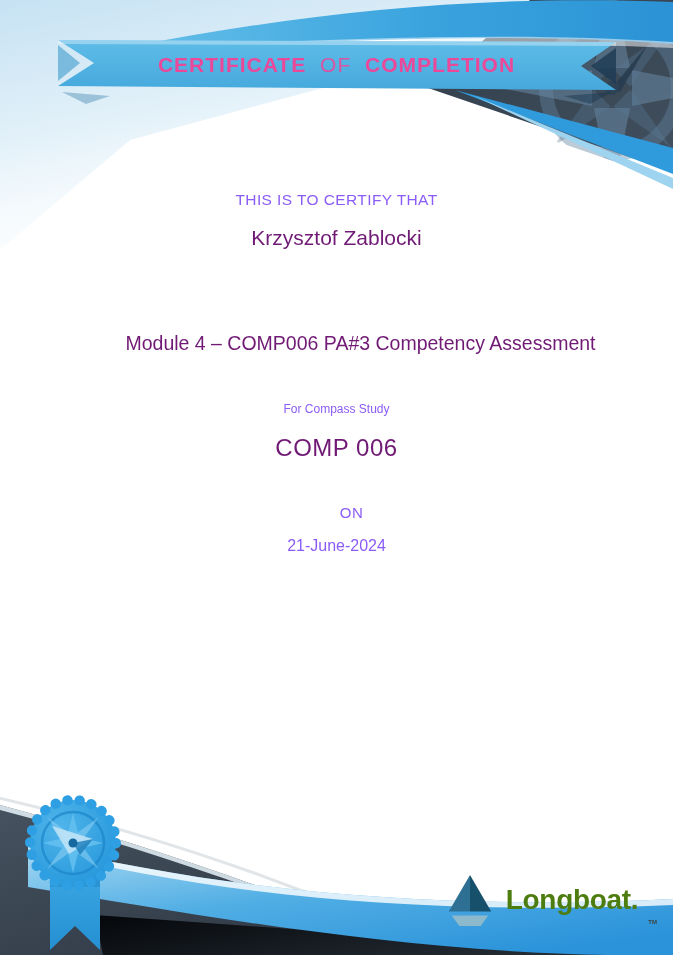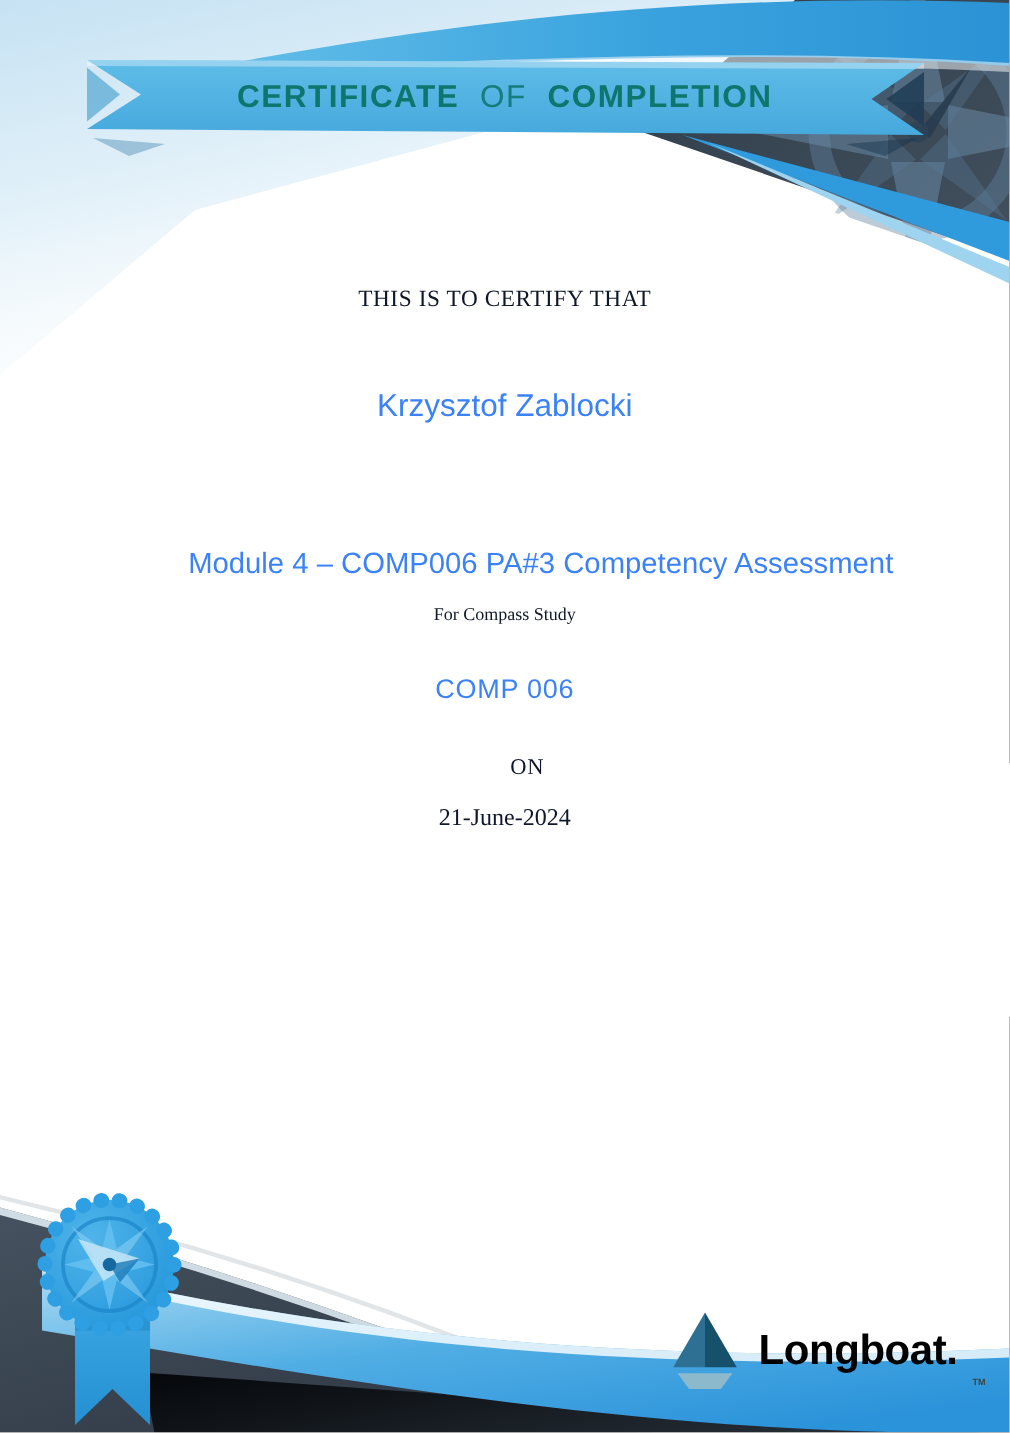--- a/index.html
+++ b/index.html
@@ -8,44 +8,44 @@
     background:#ffffff;overflow:hidden;
     font-family:"Liberation Sans",sans-serif;
   }
   svg{display:block;}
   .decor{position:absolute;left:0;pointer-events:none;}
   .decor.top{top:0;}
   .decor.bottom{bottom:0;}
 
   .ribbon-title{
     position:absolute;top:49px;left:0;width:673px;height:32px;
-    line-height:32px;text-align:center;color:#0f766e;
+    line-height:32px;text-align:center;color:#ec4899;
     font-size:21px;letter-spacing:1px;white-space:nowrap;
   }
   .ribbon-title .w-bold{font-weight:700;}
   .ribbon-title .w-light{font-weight:300;opacity:.88;padding:0 7px;}
 
   .line{position:absolute;left:0;width:673px;text-align:center;white-space:nowrap;}
-  .t-dark{color:#0f172a;font-family:Liberation Serif, serif;}
-  .t-orange{color:#3b82f6;margin-top:33px;}
+  .t-dark{color:#8b5cf6;}
+  .t-orange{color:#701a75;}
   .certify     {top:191px;font-size:15.5px;letter-spacing:.4px;}
   .recipient   {top:226px;font-size:21px;}
   .completed   {top:299px;font-size:15.5px;letter-spacing:.3px;}
   .module      {top:332px;font-size:19.5px;padding-left:24px;}
   .for-study   {top:402px;font-size:12px;}
-  .study-code  {top:416px;font-size:18px;letter-spacing:.5px;}
+  .study-code  {top:434px;font-size:24px;letter-spacing:.5px;}
   .on-label    {top:504px;font-size:15px;letter-spacing:.5px;padding-left:15px;}
   .date        {top:537px;font-size:16px;}
 
   .logo{
     position:absolute;right:16px;bottom:27px;
     display:flex;align-items:center;gap:9px;
   }
   .logo-text{
-    font-size:28px;font-weight:700;color:#000000;letter-spacing:-.3px;
+    font-size:28px;font-weight:700;color:#4d7c0f;letter-spacing:-.3px;
     line-height:1;
   }
   .logo-tm{
     font-size:6px;font-weight:700;color:#3b4441;align-self:flex-end;
     margin-bottom:3px;margin-left:1px;
   }
 </style>
 </head>
 <body>
 

